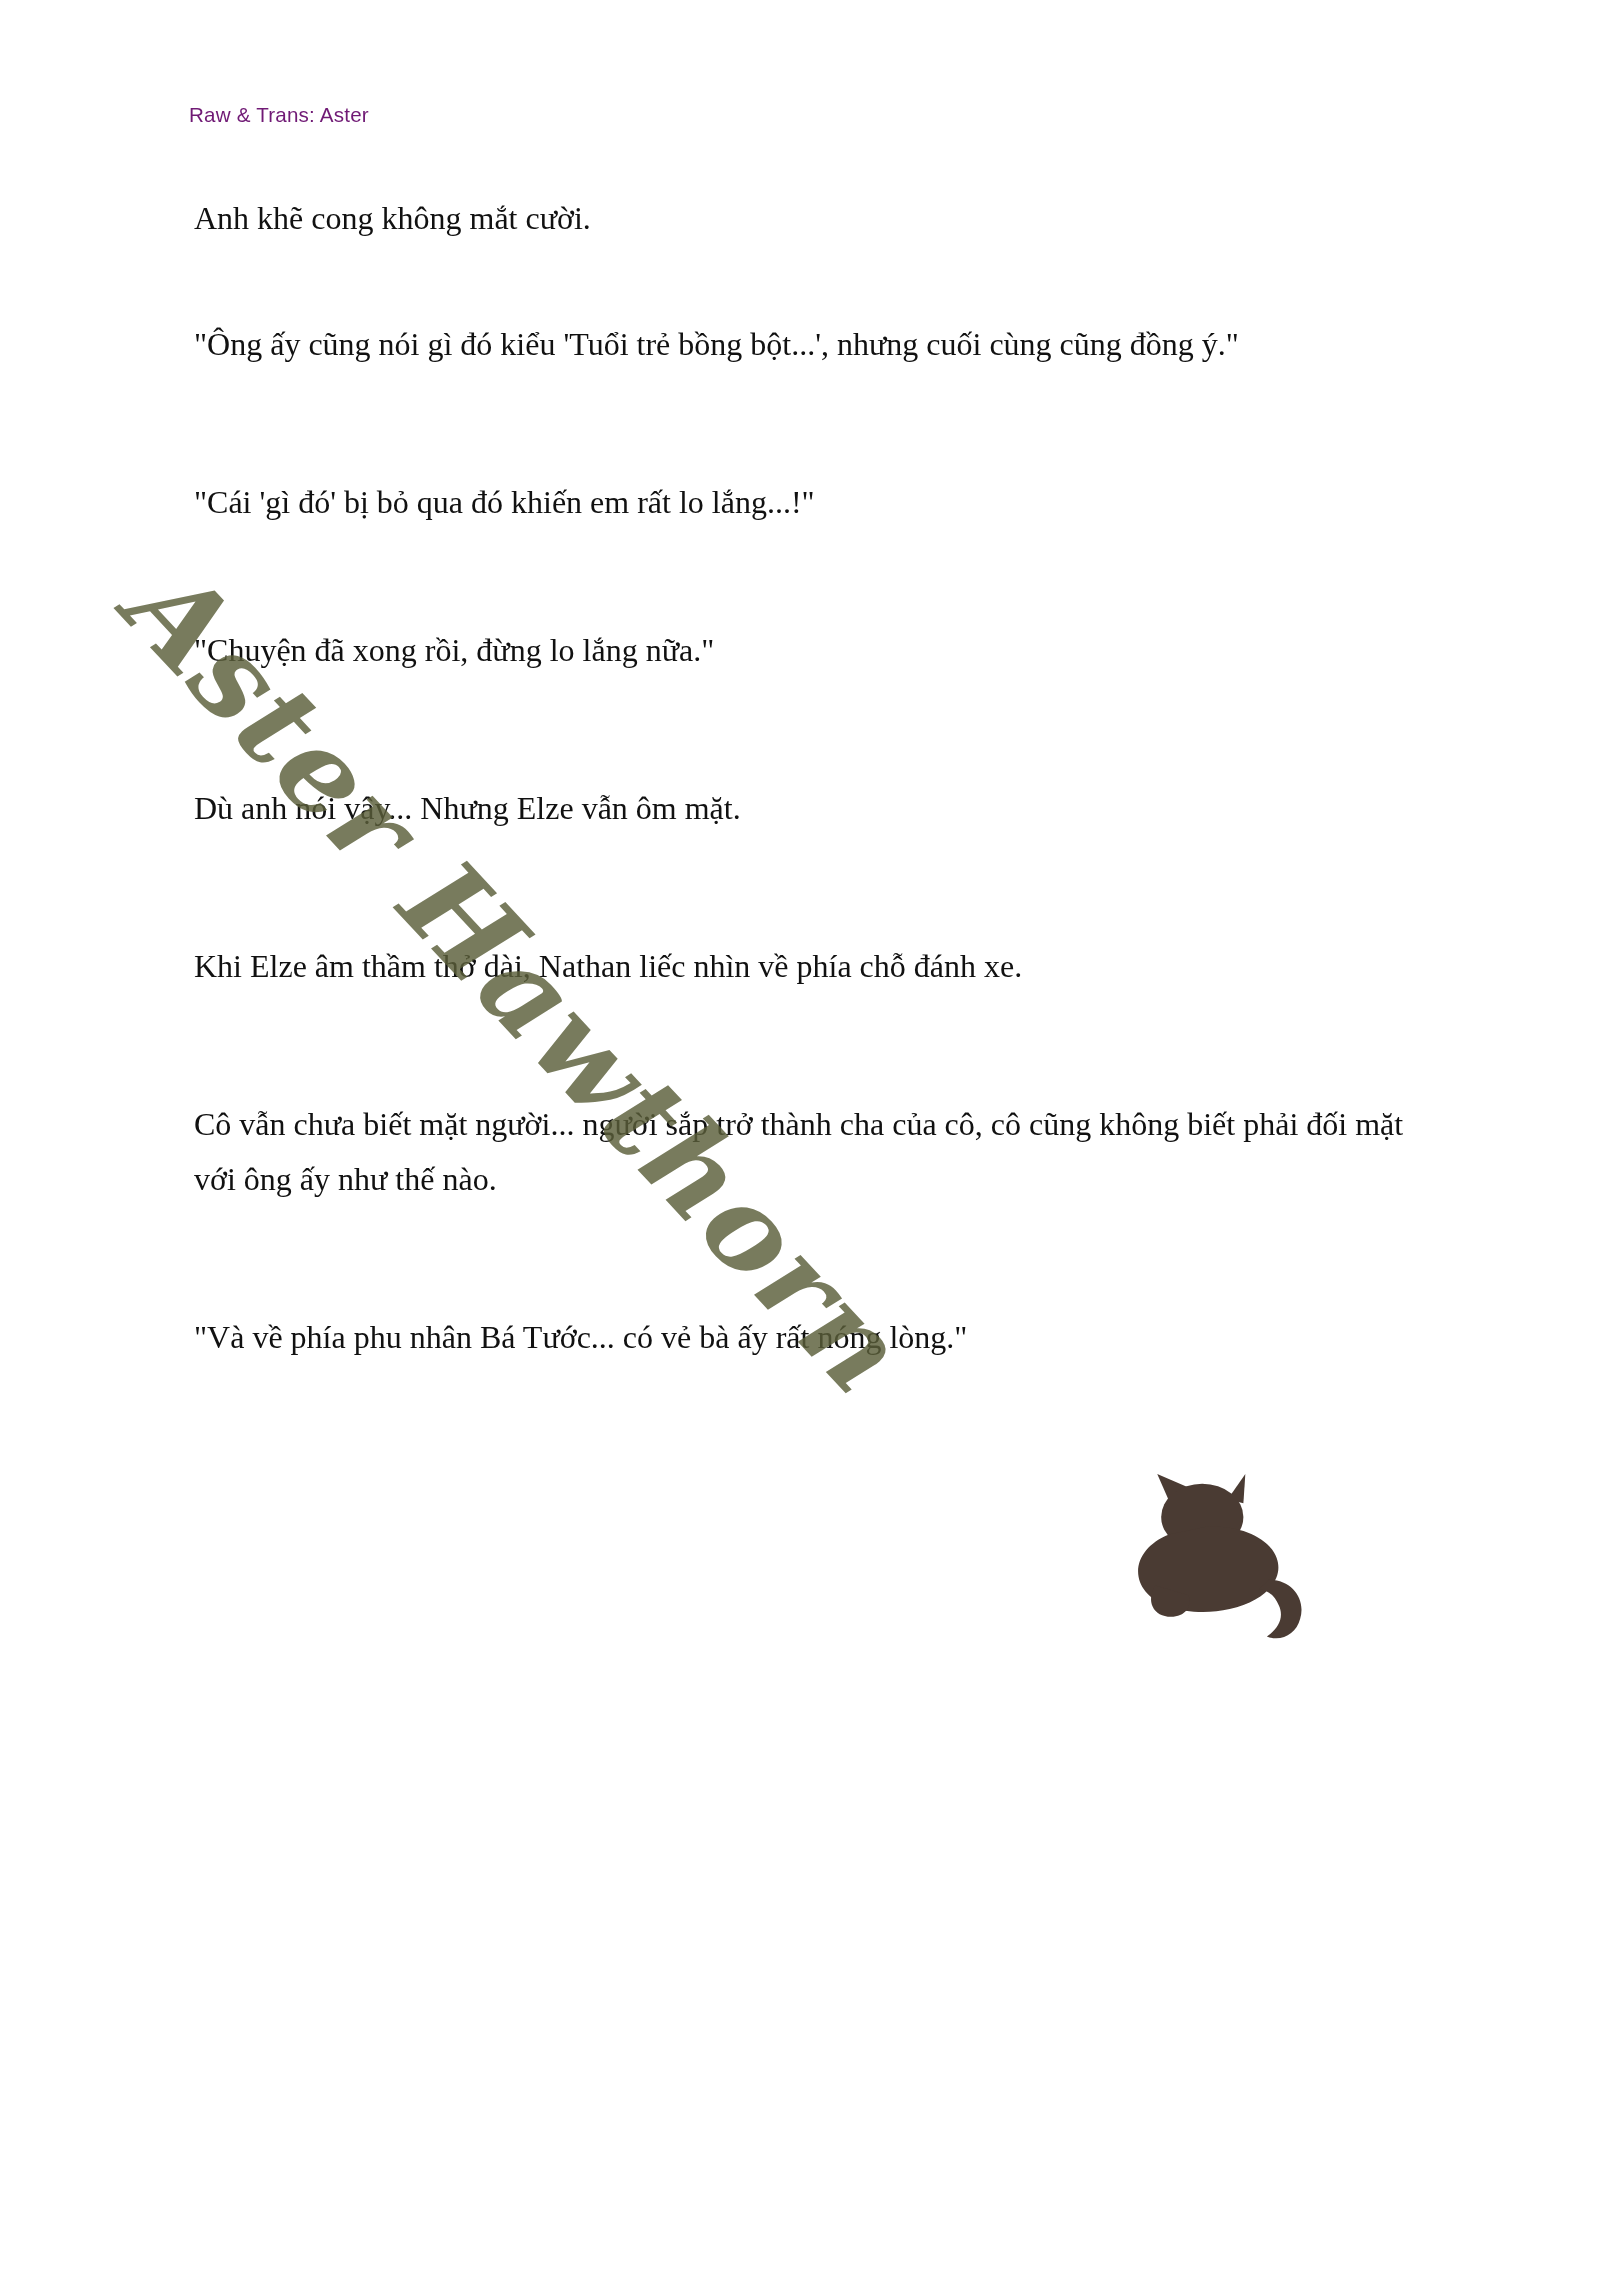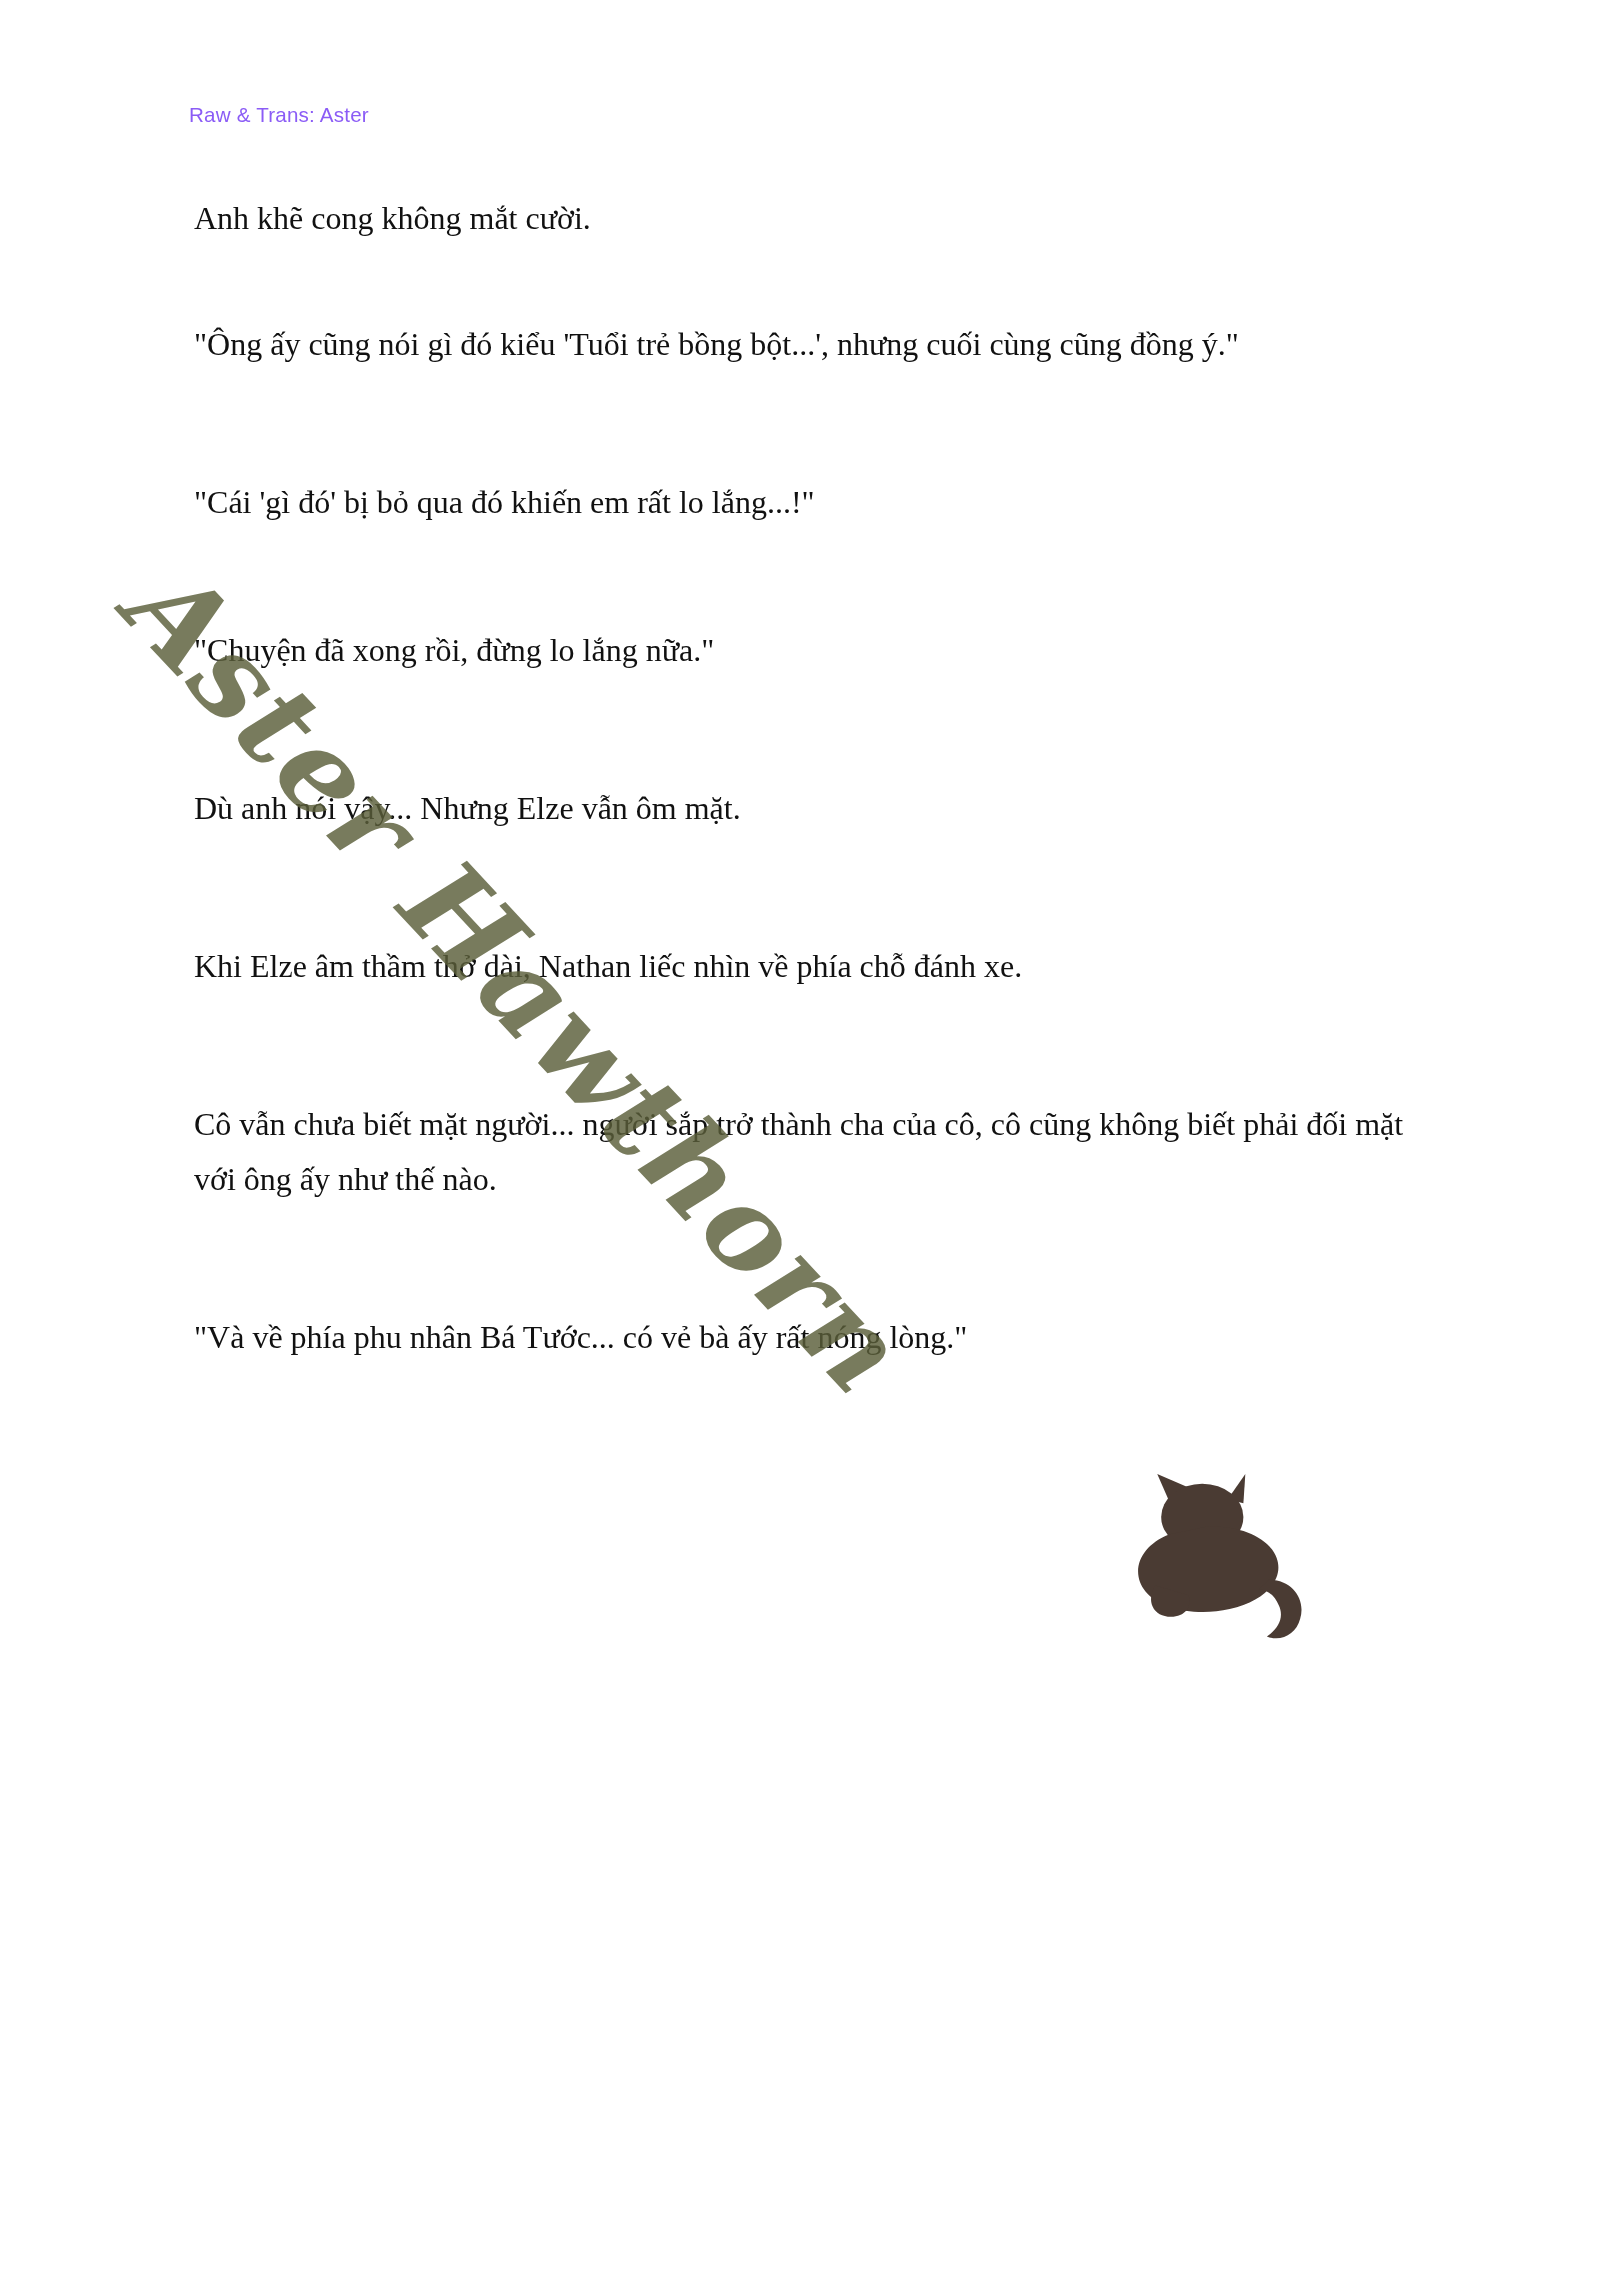--- a/index.html
+++ b/index.html
@@ -19,21 +19,21 @@
     position: absolute;
     inset: 0;
     background: #ffffff;
   }
   .header-note {
     position: absolute;
     left: 189px;
     top: 103px;
     font-family: "Liberation Sans", sans-serif;
     font-size: 20.6px;
-    color: #8b5cf6;
+    color: #701a75;
     letter-spacing: 0.2px;
   }
   .content {
     position: absolute;
     left: 194px;
     top: 191px;
     width: 1245px;
   }
   .para {
     font-family: "Liberation Serif", serif;

